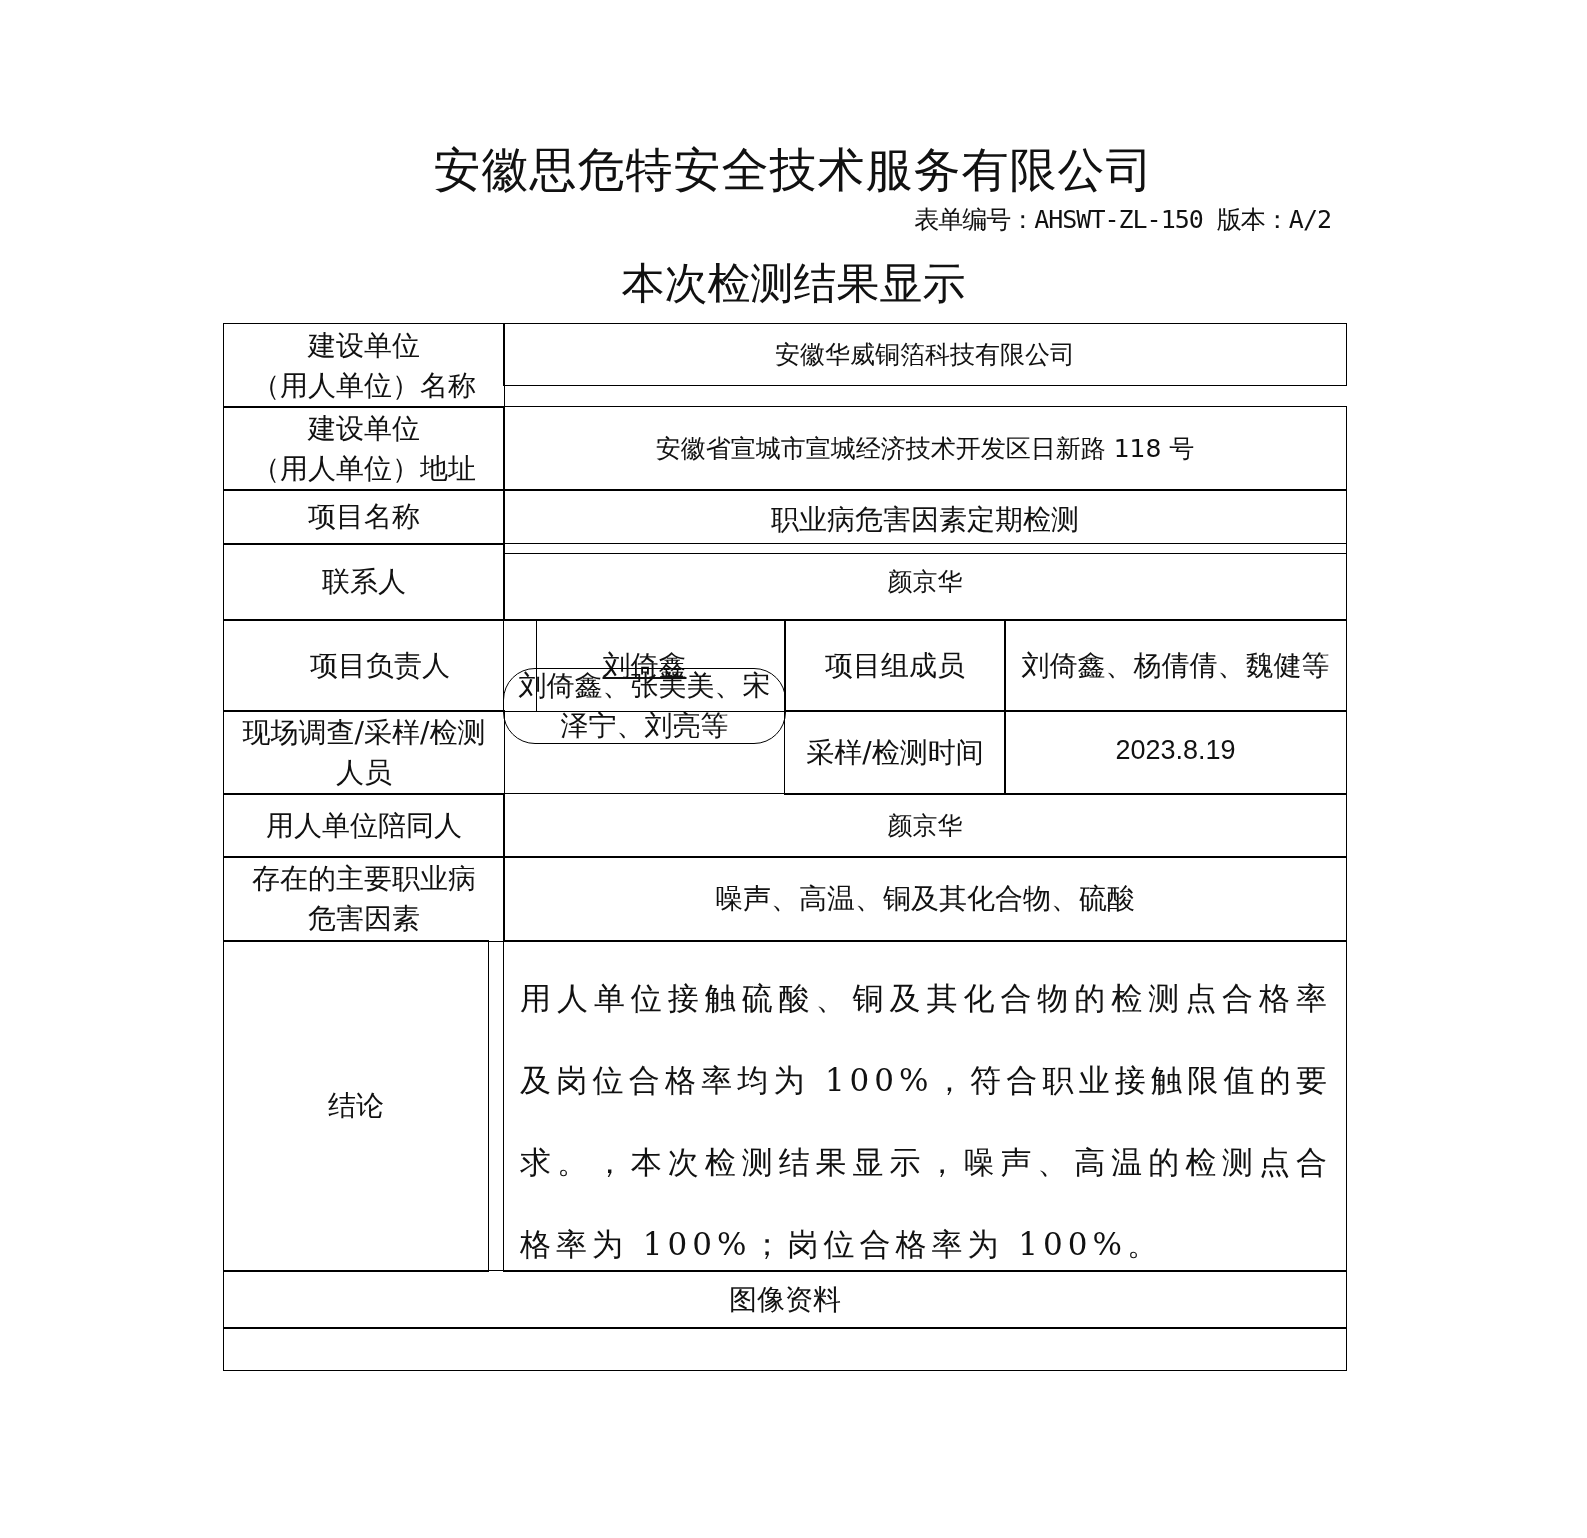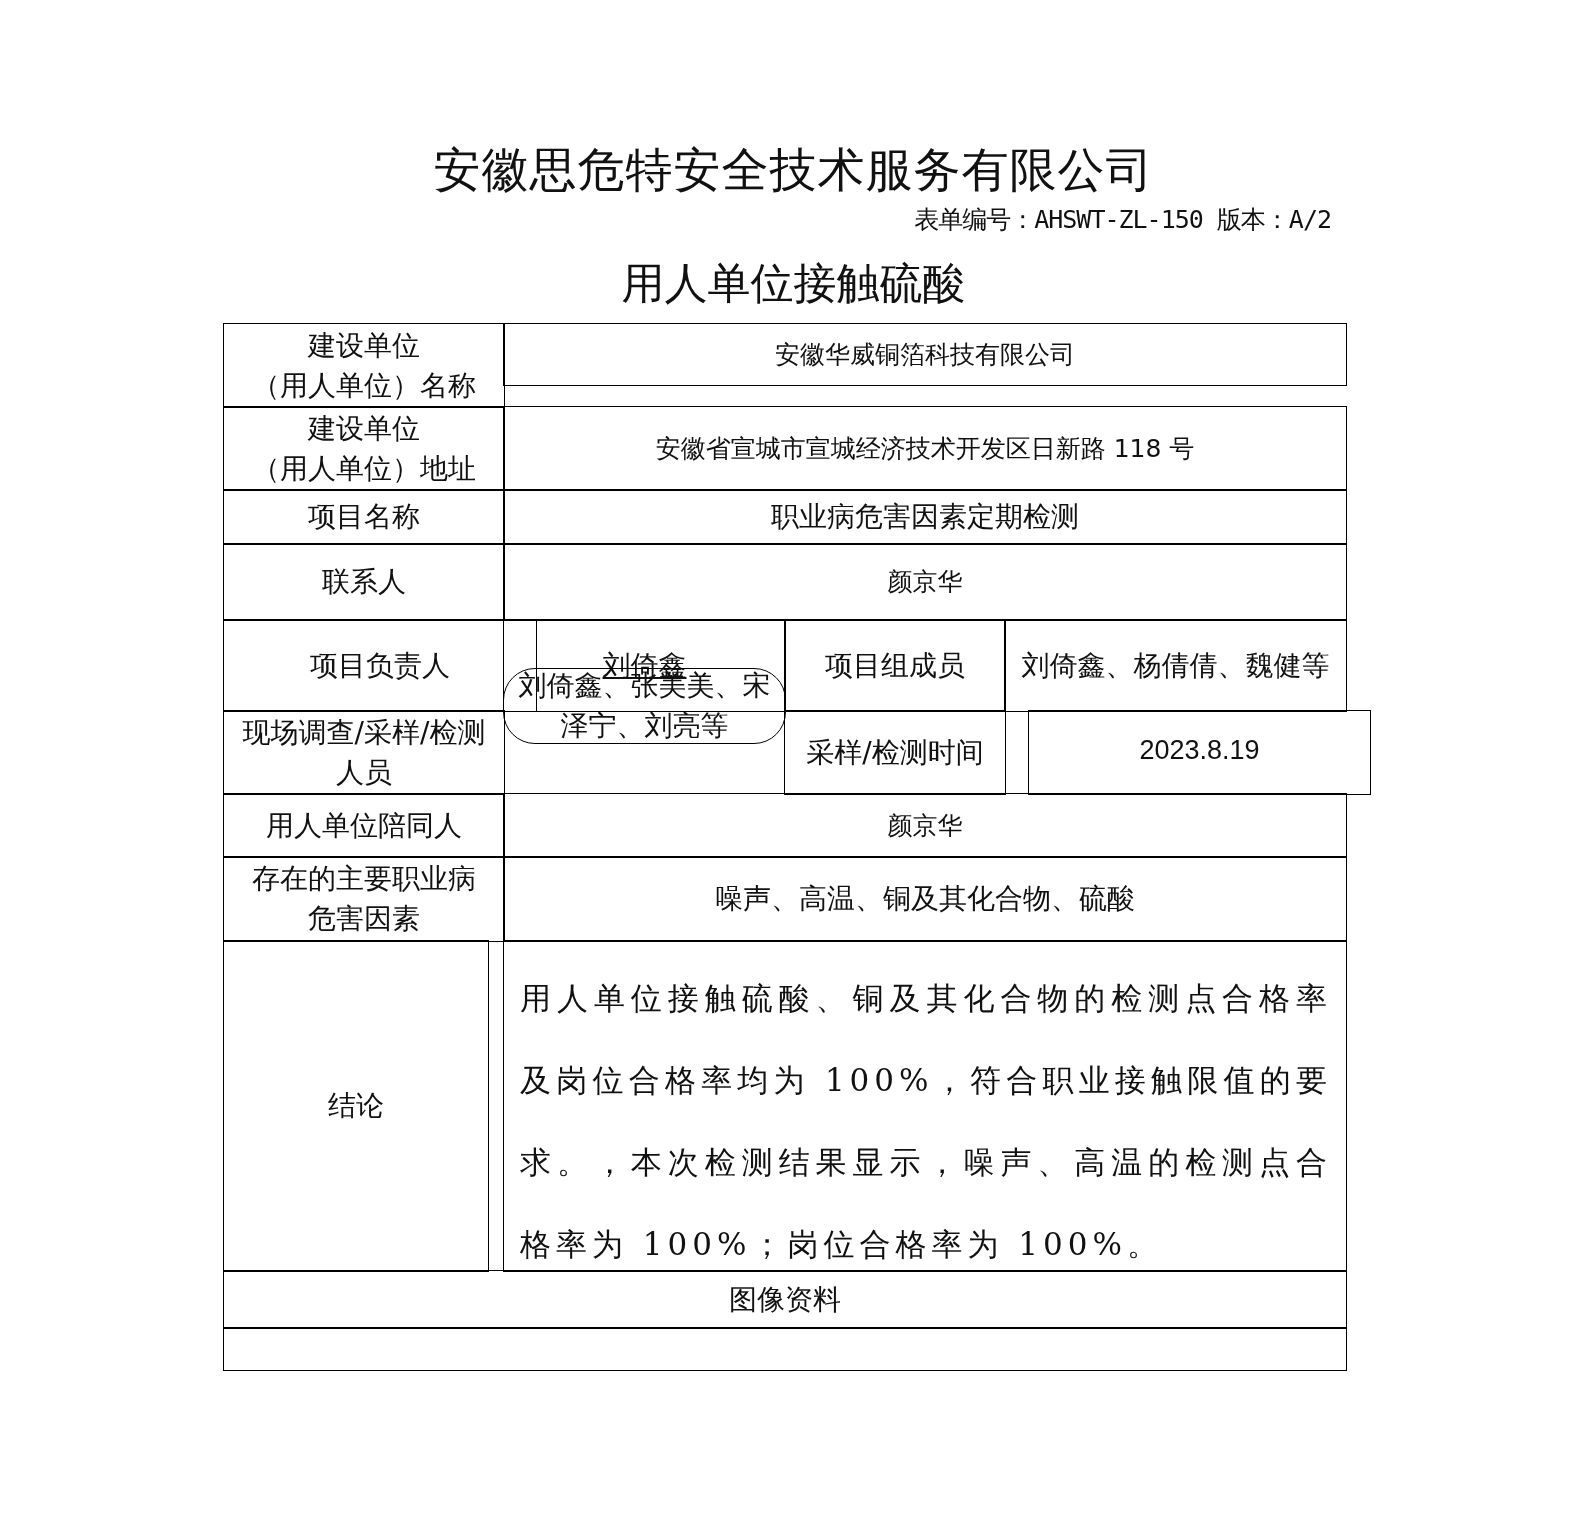--- a/index.html
+++ b/index.html
@@ -13,47 +13,47 @@
   .lbl { font-size: 28px; line-height: 40px; }
   .val { font-size: 25px; line-height: 38px; }
   .conclusion { justify-content: flex-start; align-items: flex-start; text-align: justify; padding: 16px 14px 0 16px; font-family: "DejaVu Serif", "Liberation Serif", serif; font-size: 31px; line-height: 82px; letter-spacing: 5px; }
   .date { font-family: "Liberation Sans", sans-serif; font-size: 27px; }
 </style>
 </head>
 <body>
 
 <div class="abs company">安徽思危特安全技术服务有限公司</div>
 <div class="abs formno">表单编号：AHSWT-ZL-150 版本：A/2</div>
-<div class="abs subtitle">用人单位接触硫酸</div>
+<div class="abs subtitle">本次检测结果显示</div>
 
 <div>
 
   <div class="cell lbl" style="left:223px;top:323px;width:282px;height:85px;white-space:pre-line;">建设单位
 （用人单位）名称</div>
   <div class="cell val" style="left:503px;top:323px;width:844px;height:63px;">安徽华威铜箔科技有限公司</div>
 
   <div class="cell lbl" style="left:223px;top:406px;width:282px;height:85px;white-space:pre-line;">建设单位
 （用人单位）地址</div>
   <div class="cell val" style="left:503px;top:406px;width:844px;height:85px;">安徽省宣城市宣城经济技术开发区日新路 118 号</div>
 
   <div class="cell lbl" style="left:223px;top:489px;width:282px;height:56px;">项目名称</div>
-  <div class="cell lbl" style="left:503px;top:489px;width:844px;height:56px;">职业病危害因素定期检测</div>
+  <div class="cell lbl" style="left:503px;top:489px;width:844px;height:65px;font-family:Liberation Mono, monospace;">职业病危害因素定期检测</div>
 
   <div class="cell lbl" style="left:223px;top:543px;width:282px;height:78px;">联系人</div>
   <div class="cell val" style="left:503px;top:543px;width:844px;height:78px;">颜京华</div>
 
   <div class="cell lbl" style="left:223px;top:619px;width:314px;height:93px;">项目负责人</div>
   <div class="cell lbl" style="left:503px;top:619px;width:283px;height:93px;text-decoration:underline;">刘倚鑫</div>
   <div class="cell lbl" style="left:784px;top:619px;width:222px;height:93px;">项目组成员</div>
   <div class="cell lbl" style="left:1004px;top:619px;width:343px;height:93px;padding:0 10px;">刘倚鑫、杨倩倩、魏健等</div>
 
   <div class="cell lbl" style="left:223px;top:710px;width:282px;height:85px;padding:0 10px;">现场调查/采样/检测人员</div>
   <div class="cell lbl" style="left:503px;top:668px;width:283px;height:76px;padding:0 12px;border-radius:32px;">刘倚鑫、张美美、宋泽宁、刘亮等</div>
   <div class="cell lbl" style="left:784px;top:710px;width:222px;height:85px;padding:0 14px;">采样/检测时间</div>
-  <div class="cell date" style="left:1004px;top:710px;width:343px;height:85px;align-items:flex-start;padding-top:24px;margin-left:24px;">2023.8.19</div>
+  <div class="cell date" style="left:1004px;top:710px;width:343px;height:85px;align-items:flex-start;padding-top:24px;">2023.8.19</div>
 
   <div class="cell lbl" style="left:223px;top:793px;width:282px;height:65px;">用人单位陪同人</div>
   <div class="cell val" style="left:503px;top:793px;width:844px;height:65px;">颜京华</div>
 
   <div class="cell lbl" style="left:223px;top:856px;width:282px;height:86px;padding:4px 24px;">存在的主要职业病危害因素</div>
   <div class="cell lbl" style="left:503px;top:856px;width:844px;height:86px;">噪声、高温、铜及其化合物、硫酸</div>
 
   <div class="cell lbl" style="left:223px;top:940px;width:266px;height:332px;">结论</div>
   <div class="cell conclusion" style="left:503px;top:940px;width:844px;height:332px;">用人单位接触硫酸、铜及其化合物的检测点合格率及岗位合格率均为 100%，符合职业接触限值的要求。，本次检测结果显示，噪声、高温的检测点合格率为 100%；岗位合格率为 100%。</div>
 

